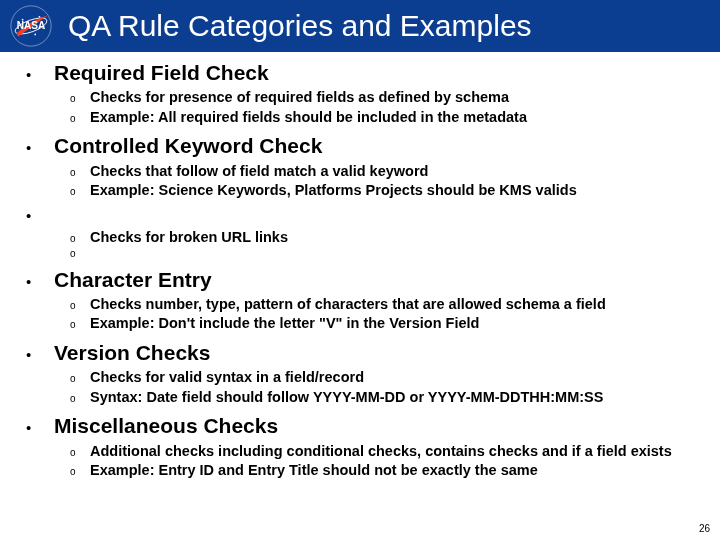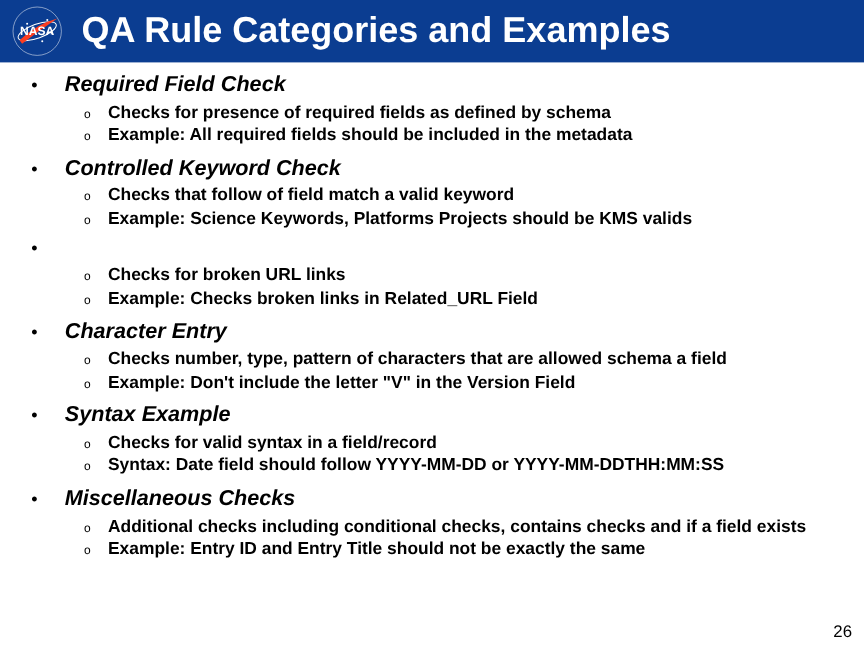--- a/index.html
+++ b/index.html
@@ -22,45 +22,44 @@
   .logo {
     width: 42px;
     height: 42px;
     flex: 0 0 42px;
     margin-right: 16px;
   }
   .logo svg { width: 100%; height: 100%; display: block; }
   .title {
     color: #fff;
     font-size: 30px;
-    font-weight: bold;
+    font-weight: normal;
   }
   .content {
     padding: 8px 24px 0 24px;
   }
   .section {
     margin-bottom: 6px;
   }
   .section-heading-row {
     display: flex;
     align-items: baseline;
   }
   .heading-bullet {
     font-size: 15px;
     width: 28px;
     flex: 0 0 28px;
     text-align: left;
     padding-left: 2px;
     line-height: 1.2;
   }
   .section-heading {
-    font-size: 18px;
+    font-size: 21px;
     font-weight: bold;
     line-height: 1.2;
-    font-style: italic;
   }
   .sublist {
     margin: 3px 0 0 0;
     padding: 0;
   }
   .subitem-row {
     display: flex;
     align-items: baseline;
     line-height: 1.35;
   }
@@ -73,21 +72,21 @@
     color: #000;
   }
   .subitem-text {
     font-size: 14.5px;
     font-weight: bold;
   }
   .page-number {
     position: absolute;
     right: 10px;
     bottom: 6px;
-    font-size: 14px;
+    font-size: 10px;
     color: #000;
   }
   .page {
     position: relative;
     width: 720px;
     height: 540px;
   }
 </style>
 </head>
 <body>
@@ -151,21 +150,20 @@
       <div class="section-heading-row">
         <span class="heading-bullet">•</span>
       </div>
       <div class="sublist">
         <div class="subitem-row">
           <span class="sub-bullet">o</span>
           <span class="subitem-text">Checks for broken URL links</span>
         </div>
         <div class="subitem-row">
           <span class="sub-bullet">o</span>
-          <span class="subitem-text">Example: Checks broken links in Related_URL Field</span>
         </div>
       </div>
     </div>
 
     <div class="section">
       <div class="section-heading-row">
         <span class="heading-bullet">•</span>
         <span class="section-heading">Character Entry</span>
       </div>
       <div class="sublist">
@@ -176,21 +174,21 @@
         <div class="subitem-row">
           <span class="sub-bullet">o</span>
           <span class="subitem-text">Example: Don't include the letter "V" in the Version Field</span>
         </div>
       </div>
     </div>
 
     <div class="section">
       <div class="section-heading-row">
         <span class="heading-bullet">•</span>
-        <span class="section-heading">Syntax Example</span>
+        <span class="section-heading">Version Checks</span>
       </div>
       <div class="sublist">
         <div class="subitem-row">
           <span class="sub-bullet">o</span>
           <span class="subitem-text">Checks for valid syntax in a field/record</span>
         </div>
         <div class="subitem-row">
           <span class="sub-bullet">o</span>
           <span class="subitem-text">Syntax: Date field should follow YYYY-MM-DD or YYYY-MM-DDTHH:MM:SS</span>
         </div>

